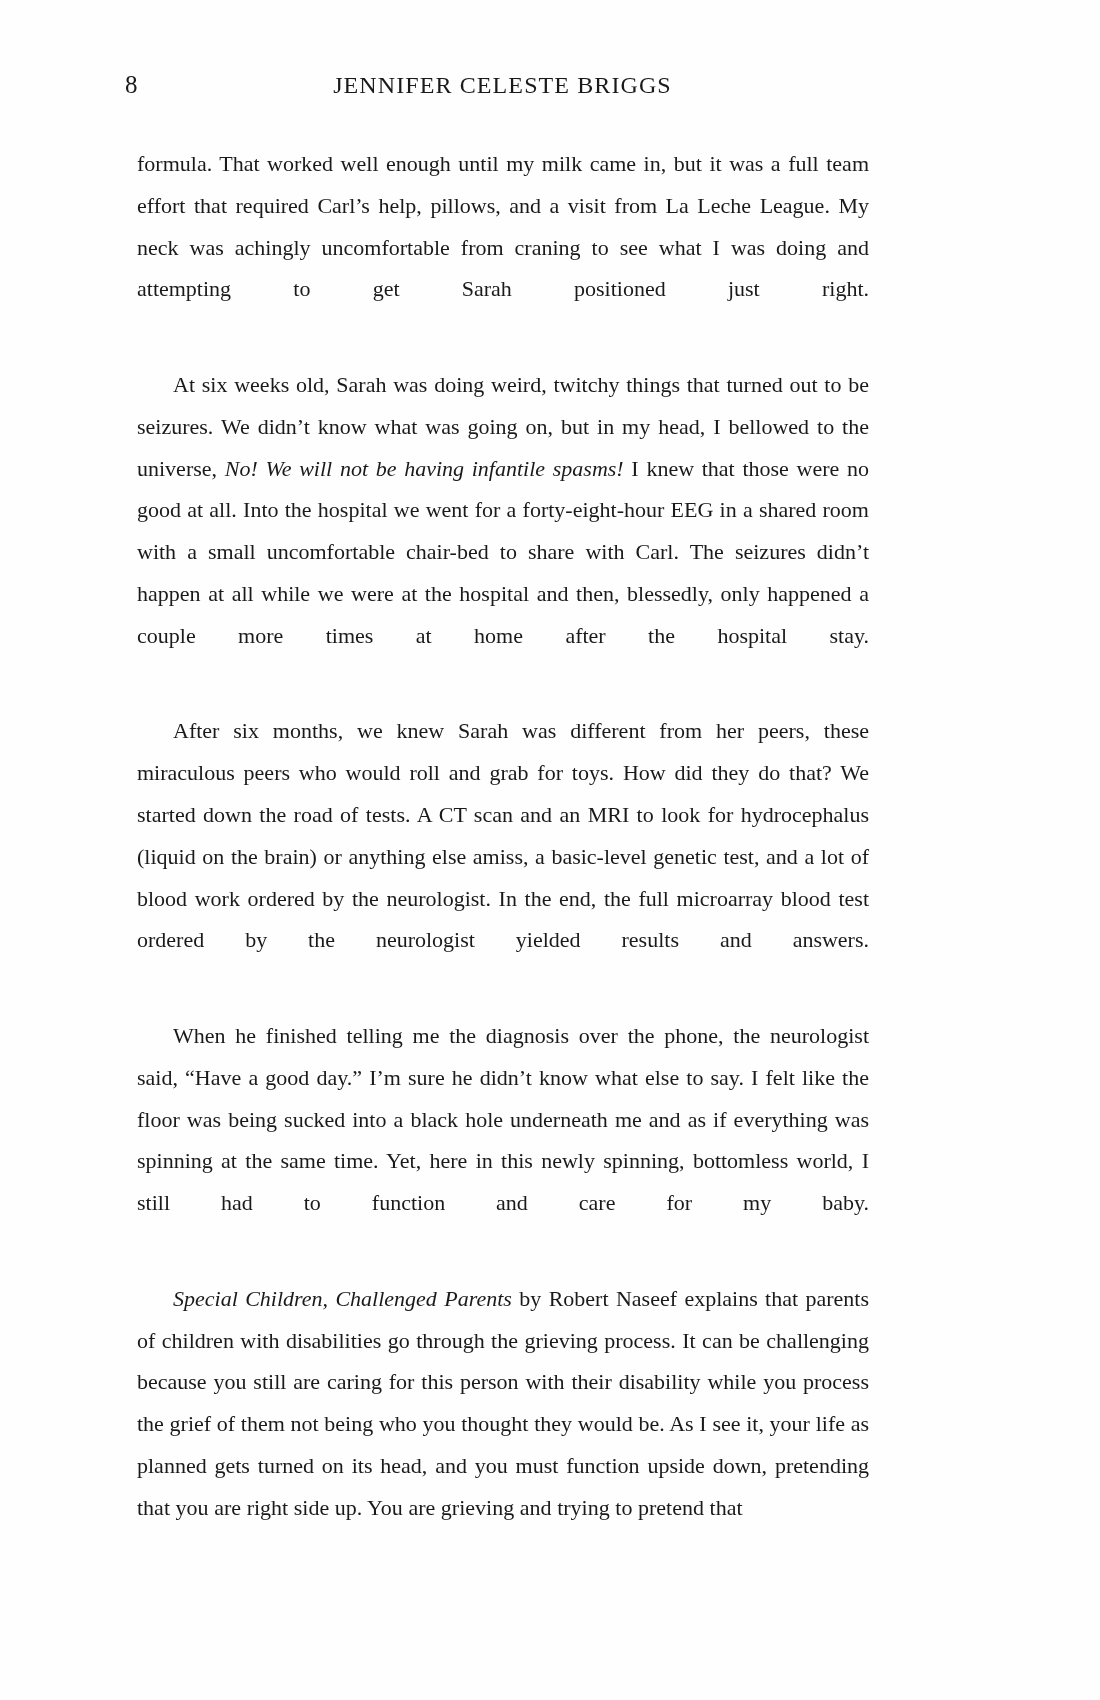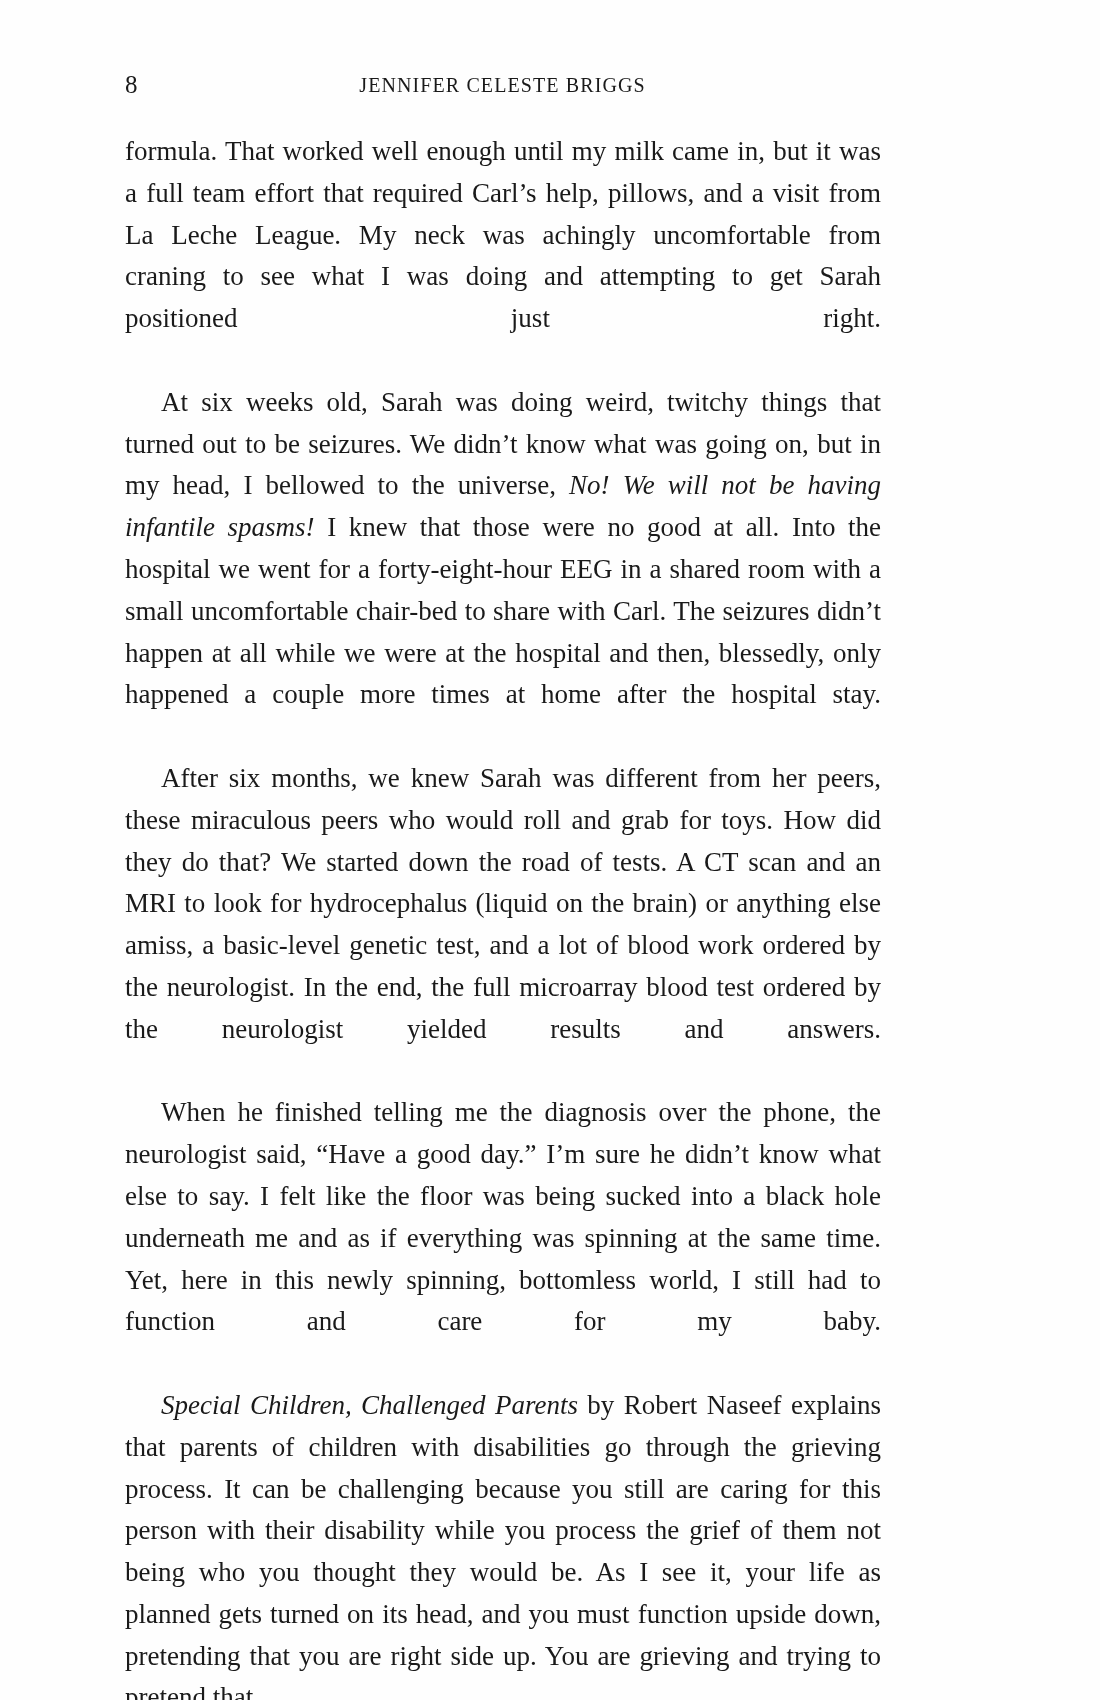--- a/index.html
+++ b/index.html
@@ -41,38 +41,38 @@
     line-height: 34px;
     letter-spacing: 0.3px;
     color: #1a1a1a;
   }
   .head-title {
     position: absolute;
     left: 0;
     top: 0;
     width: 755px;
     text-align: center;
-    font-size: 20px;
+    font-size: 24px;
     line-height: 34px;
     letter-spacing: 1.1px;
     color: #1a1a1a;
     white-space: pre;
   }
 
   
   .textblock {
     position: absolute;
     left: 125px;
     top: 131px;
     width: 756px;
   }
 
   p.para {
-    margin: 0;
-    font-size: 27px;
+    margin: 12px;
+    font-size: 22px;
     line-height: 41.8px;
     text-align: justify;
     text-justify: inter-word;
     -webkit-hyphens: none;
     hyphens: none;
     color: #1a1a1a;
     word-spacing: 0.1px;
   }
   p.para.indent {
     text-indent: 36px;

